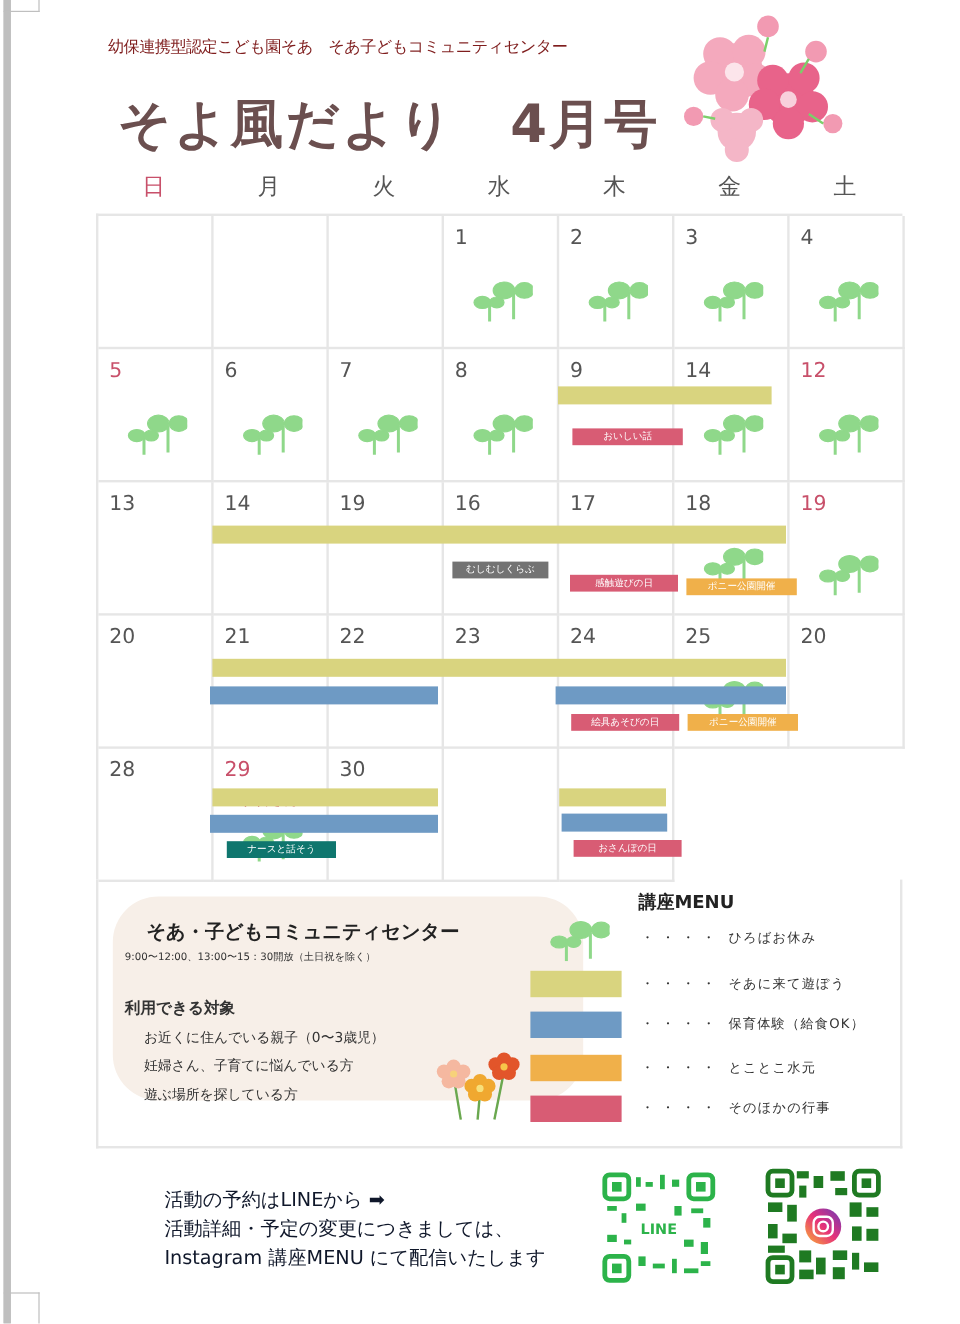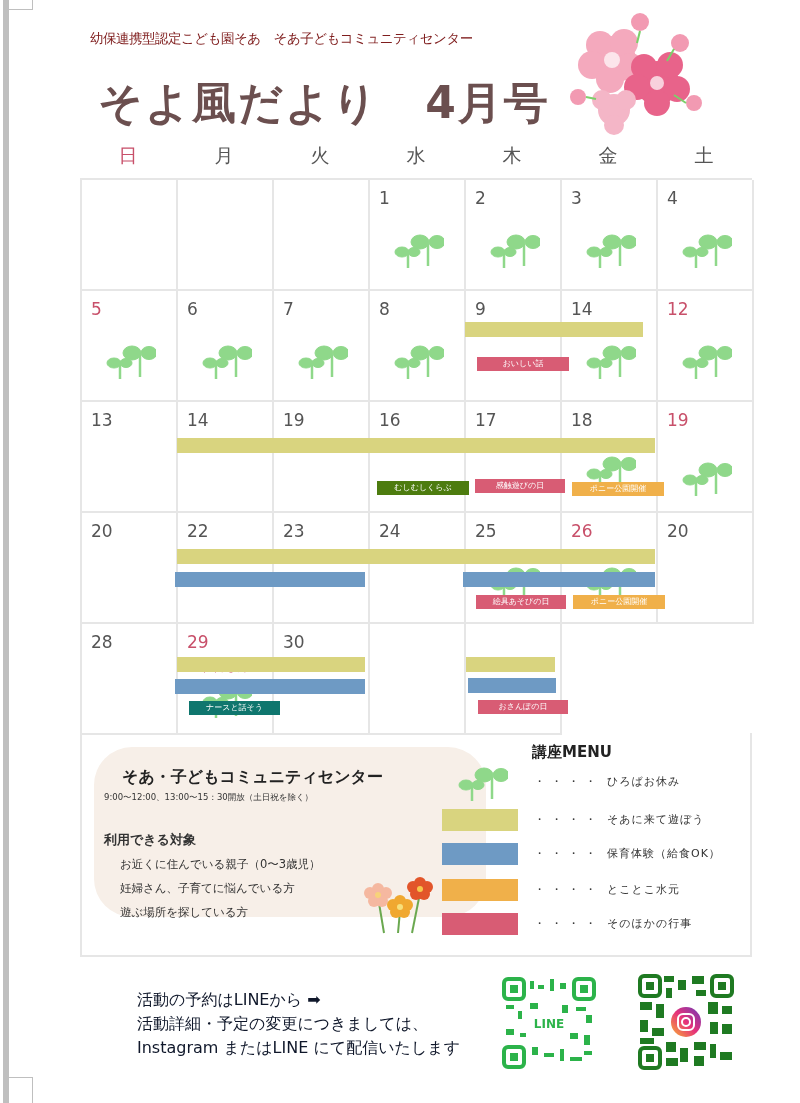--- a/index.html
+++ b/index.html
@@ -207,41 +207,38 @@
   <div class="cell">
       <span class="num sun">19</span>
       <svg class="sprout" style="top:58px">
         <use href="#sprout"></use>
       </svg>
     </div>
   <div class="cell">
       <span class="num">20</span>
     </div>
   <div class="cell">
+      <span class="num">21</span>
+    </div>
+  <div class="cell">
       <span class="num">22</span>
     </div>
   <div class="cell">
       <span class="num">23</span>
     </div>
   <div class="cell">
       <span class="num">24</span>
     </div>
   <div class="cell">
       <span class="num">25</span>
       <svg class="sprout">
         <use href="#sprout"></use>
       </svg>
     </div>
 
-  <div class="cell">
-      <span class="num sun">26</span>
-      <svg class="sprout">
-        <use href="#sprout"></use>
-      </svg>
-    </div>
   <div class="cell">
       <span class="num">20</span>
     </div>
   <div class="cell">
       <span class="num">28</span>
     </div>
   <div class="cell">
       <span class="num sun">29</span>
       <span class="holiday">妊婦さん</span>
       <svg class="sprout" style="top:58px">
@@ -252,21 +249,21 @@
       <span class="num">30</span>
     </div>
   <div class="cell"></div>
   <div class="cell"></div>
 </div>
 
 <div class="bar" style="left:465px; top:322px; width:178px; background:#d9d47f;"></div>
 <div class="tag" style="left:467px; top:357px; width:92px; background:#d85c74;">おいしい話</div>
 
 <div class="bar" style="left:177px; top:438px; width:478px; background:#d9d47f;"></div>
-<div class="tag" style="left:367px; top:481px; width:92px; background:#4d7c0f;">むしむしくらぶ</div>
+<div class="tag" style="left:367px; top:468px; width:80px; background:#737373;">むしむしくらぶ</div>
 <div class="tag" style="left:465px; top:479px; width:90px; background:#d85c74;">感触遊びの日</div>
 <div class="tag" style="left:562px; top:482px; width:92px; background:#f0b04a;">ポニー公園開催</div>
 
 <div class="bar" style="left:177px; top:549px; width:478px; background:#d9d47f;"></div>
 <div class="bar" style="left:175px; top:572px; width:190px; background:#6e9ac4;"></div>
 <div class="bar" style="left:463px; top:572px; width:192px; background:#6e9ac4;"></div>
 <div class="tag" style="left:466px; top:595px; width:90px; background:#d85c74;">絵具あそびの日</div>
 <div class="tag" style="left:563px; top:595px; width:92px; background:#f0b04a;">ポニー公園開催</div>
 
 <div class="bar" style="left:177px; top:657px; width:188px; background:#d9d47f;"></div>
@@ -342,21 +339,21 @@
   </div>
   <div class="menu-row" style="top:180px">
     <div class="swatch" style="background:#d85c74"></div>
     <span class="dots">・・・・</span>
     <span class="mlabel">そのほかの行事</span>
   </div>
 </div>
 
 <div class="footer-text" style="top:990px">活動の予約はLINEから ➡</div>
 <div class="footer-text" style="top:1014px">活動詳細・予定の変更につきましては、</div>
-<div class="footer-text" style="top:1038px">Instagram またはLINE にて配信いたします</div>
+<div class="footer-text" style="top:1038px">Instagram 講座MENU にて配信いたします</div>
 
 <svg class="qr" style="left:500px; top:975px;" viewBox="0 0 98 96">
   <rect width="98" height="96" fill="#fff"></rect>
   <g fill="none" stroke="#2cb34a" stroke-width="4">
       <rect x="4" y="4" width="20" height="20" rx="4"></rect>
       <rect x="74" y="4" width="20" height="20" rx="4"></rect>
       <rect x="4" y="72" width="20" height="20" rx="4"></rect>
     </g>
   <g fill="#2cb34a">
       <rect x="10" y="10" width="8" height="8"></rect>

